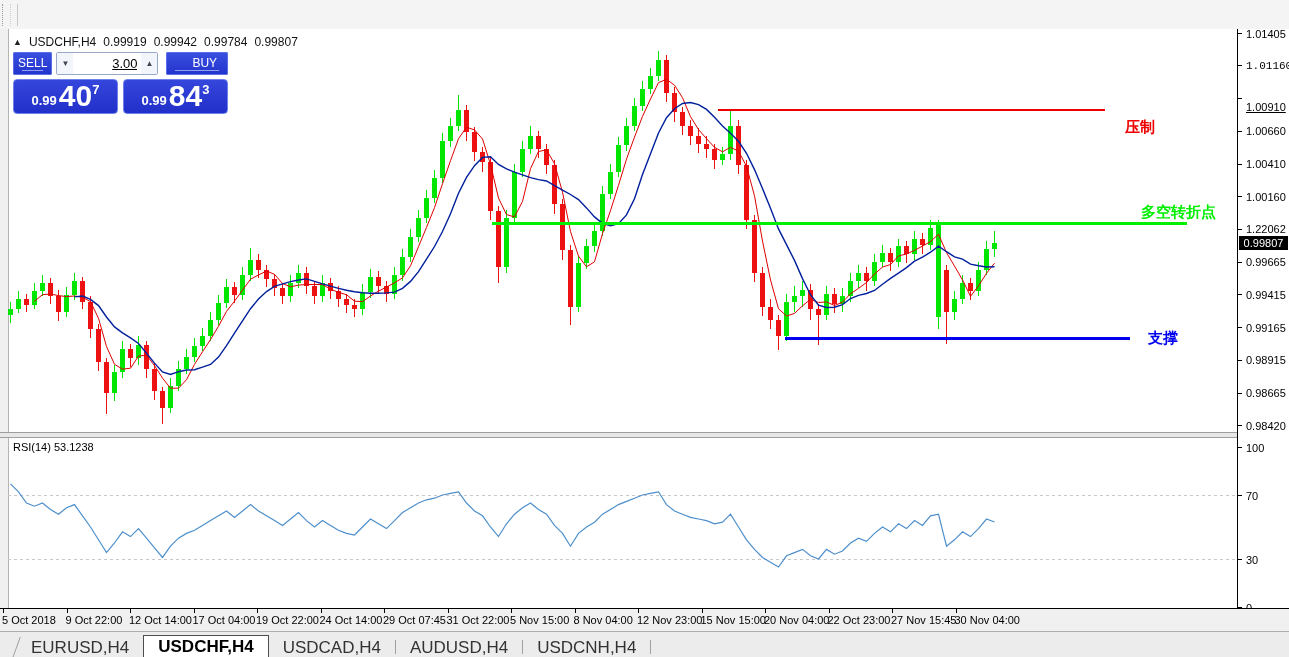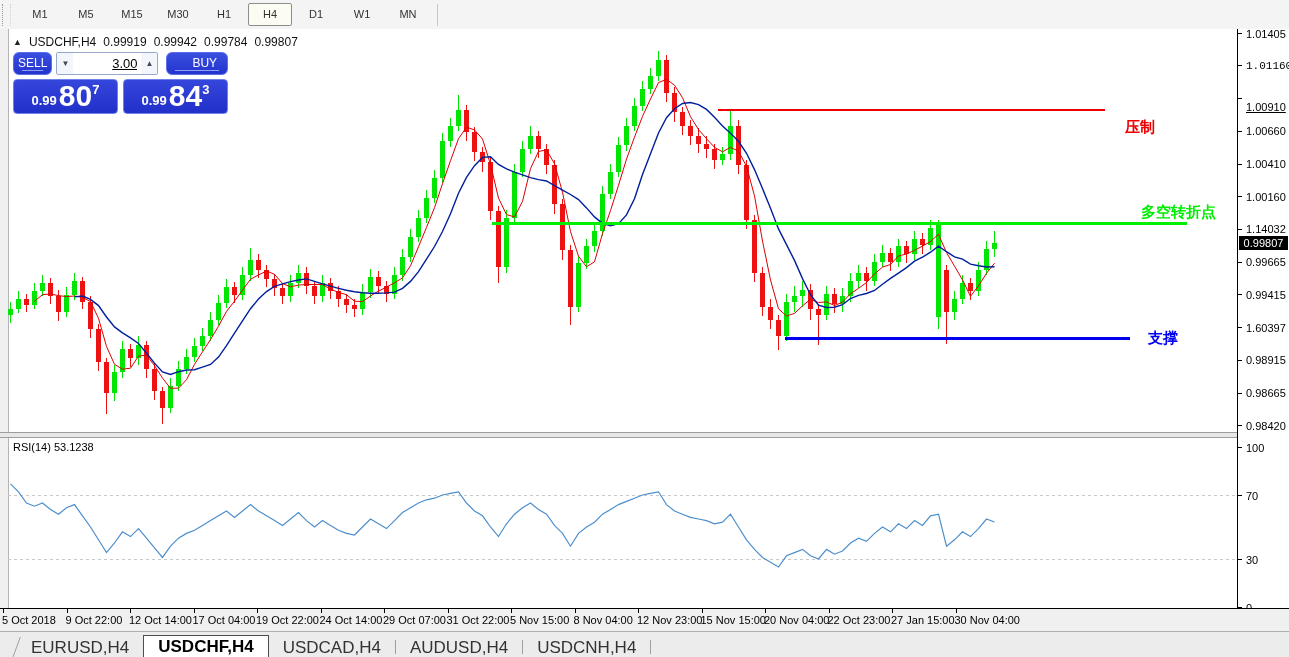--- a/index.html
+++ b/index.html
@@ -28,21 +28,21 @@
   .pa-label{position:absolute;left:8px;font-size:11px;color:#000;transform:translateY(-50%);white-space:nowrap;}
   .pa-current{position:absolute;left:1px;width:49px;height:14px;background:#000;color:#fff;font-size:11px;line-height:14px;text-align:center;transform:translateY(-50%);}
   .time-axis{position:absolute;left:0;top:608px;width:1289px;height:23px;background:#f0f0f0;border-top:1px solid #000;}
   .ta-tick{position:absolute;top:0;width:1px;height:4px;background:#000;}
   .ta-label{position:absolute;top:5px;font-size:11px;color:#000;white-space:nowrap;}
   
   .info-line{position:absolute;left:13px;top:35px;font-size:12px;color:#111;display:flex;gap:7px;align-items:center;}
   .collapse-tri{font-size:9px;color:#222;}
   
   .qp-row{position:absolute;left:13px;top:52px;width:215px;height:23px;display:flex;}
-  .qp-btn{background:linear-gradient(#3a4fe0,#2334cc);border:1px solid #5a70ea;border-radius:6px;color:#fff;
+  .qp-btn{background:linear-gradient(#3a4fe0,#2334cc);border:1px solid #5a70ea;border-radius:1px;color:#fff;
     font-size:12px;text-align:center;position:relative;}
   .qp-btn .ul{position:absolute;left:8px;right:8px;bottom:3px;height:1px;background:#8fa0f5;}
   .qp-sell-btn{width:48px;line-height:21px;}
   .qp-buy-btn{width:57px;line-height:21px;margin-left:8px;padding-left:15px;}
   .qp-spin{display:flex;margin-left:4px;border:1px solid #98a8c8;border-radius:2px;background:#fff;height:21px;}
   .qp-spin-btn{width:16px;background:#f2f5fb;color:#445;font-size:8px;line-height:21px;text-align:center;}
   .qp-vol{width:62px;border:none;outline:none;font-size:13px;text-align:right;padding-right:4px;font-family:"Liberation Sans",sans-serif;text-decoration:underline;}
   .qp-prices{position:absolute;left:13px;top:79px;width:215px;height:35px;display:flex;gap:5px;}
   .qp-price-box{flex:1;background:linear-gradient(#3546dd,#2130c8);border:1px solid #6e82ea;border-radius:4px;color:#fff;
     display:flex;align-items:flex-end;justify-content:center;padding-bottom:2px;position:relative;}
@@ -58,31 +58,20 @@
   .tab{height:21px;line-height:21px;padding:0 14px;font-size:17px;color:#333;position:relative;}
   .tab.active{background:#fff;border:1px solid #4d4d4d;border-bottom:none;height:22px;line-height:22px;font-weight:bold;color:#000;}
   .tab-sep{width:1px;height:14px;background:#9f9f9f;margin-bottom:4px;}
   .tab-lead{width:14px;height:21px;border-right:1px solid #9f9f9f;transform:skewX(-20deg);margin-left:2px;}
 </style>
 </head>
 <body>
 
 <div class="toolbar">
   <div class="tb-grip"></div>
-  <div id="tf-buttons" style="display:flex;margin-left:6px;">
-      <div class="tf-btn">M1</div>
-      <div class="tf-btn">M5</div>
-      <div class="tf-btn">M15</div>
-      <div class="tf-btn">M30</div>
-      <div class="tf-btn">H1</div>
-      <div class="tf-btn active">H4</div>
-      <div class="tf-btn">D1</div>
-      <div class="tf-btn">W1</div>
-      <div class="tf-btn">MN</div>
-    </div>
   <div class="tb-sep"></div>
 </div>
 
 <div class="left-edge"></div>
 <div class="pane-bg"></div>
 <div class="rsi-bg"></div>
 <div class="splitter"></div>
 
 <svg id="main-svg" style="left:8px;top:29px;" width="1229" height="404" shape-rendering="crispEdges">
     <line x1="2.5" y1="272.5561139028463" x2="2.5" y2="293.5678391959793" stroke="#00e600" stroke-width="1"></line>
@@ -370,21 +359,21 @@
   </div>
   <div class="qp-btn qp-buy-btn">
     <span>BUY</span>
     <span class="ul"></span>
   </div>
 </div>
 
 <div class="qp-prices">
   <div class="qp-price-box">
     <span class="qp-small">0.99</span>
-    <span class="qp-big">80</span>
+    <span class="qp-big">40</span>
     <span class="qp-sup">7</span>
   </div>
   <div class="qp-price-box">
     <span class="qp-small">0.99</span>
     <span class="qp-big">84</span>
     <span class="qp-sup">3</span>
   </div>
 </div>
 
 <div class="anno-label" id="anno-label-0" style="left: 1125px; top: 118px; color: rgb(238, 0, 0);">压制</div>
@@ -400,27 +389,27 @@
     <div class="pa-label" style="top: 36.6742px; font-family: Liberation Mono, monospace;">1.01160</div>
     <div class="pa-tick" style="top: 69.005px;"></div>
     <div class="pa-label" style="top: 78px; text-decoration: underline;">1.00910</div>
     <div class="pa-tick" style="top: 101.836px;"></div>
     <div class="pa-label" style="top: 102.336px;">1.00660</div>
     <div class="pa-tick" style="top: 134.667px;"></div>
     <div class="pa-label" style="top: 135.167px;">1.00410</div>
     <div class="pa-tick" style="top: 167.497px;"></div>
     <div class="pa-label" style="top: 167.997px;">1.00160</div>
     <div class="pa-tick" style="top: 199.672px;"></div>
-    <div class="pa-label" style="top: 200.172px;">1.14032</div>
+    <div class="pa-label" style="top: 200.172px;">1.22062</div>
     <div class="pa-tick" style="top: 232.503px;"></div>
     <div class="pa-label" style="top: 233.003px;">0.99665</div>
     <div class="pa-tick" style="top: 265.333px;"></div>
     <div class="pa-label" style="top: 265.833px;">0.99415</div>
     <div class="pa-tick" style="top: 298.164px;"></div>
-    <div class="pa-label" style="top: 298.664px;">1.60397</div>
+    <div class="pa-label" style="top: 298.664px;">0.99165</div>
     <div class="pa-tick" style="top: 330.995px;"></div>
     <div class="pa-label" style="top: 331.495px;">0.98915</div>
     <div class="pa-tick" style="top: 363.826px;"></div>
     <div class="pa-label" style="top: 364.326px;">0.98665</div>
     <div class="pa-tick" style="top: 396px;"></div>
     <div class="pa-label" style="top: 396.5px;">0.98420</div>
     <div class="pa-current" style="top: 213.855px;">0.99807</div>
     <div class="pa-tick" style="top: 418px;"></div>
     <div class="pa-label" style="top: 418.5px;">100</div>
     <div class="pa-tick" style="top: 466px;"></div>
@@ -437,37 +426,37 @@
     <div class="ta-label" style="left: 65.5px;">9 Oct 22:00</div>
     <div class="ta-tick" style="left: 130px;"></div>
     <div class="ta-label" style="left: 129px;">12 Oct 14:00</div>
     <div class="ta-tick" style="left: 193.5px;"></div>
     <div class="ta-label" style="left: 192.5px;">17 Oct 04:00</div>
     <div class="ta-tick" style="left: 257px;"></div>
     <div class="ta-label" style="left: 256px;">19 Oct 22:00</div>
     <div class="ta-tick" style="left: 320.5px;"></div>
     <div class="ta-label" style="left: 319.5px;">24 Oct 14:00</div>
     <div class="ta-tick" style="left: 384px;"></div>
-    <div class="ta-label" style="left: 383px;">29 Oct 07:00</div>
+    <div class="ta-label" style="left: 383px;">29 Oct 07:45</div>
     <div class="ta-tick" style="left: 447.5px;"></div>
     <div class="ta-label" style="left: 446.5px;">31 Oct 22:00</div>
     <div class="ta-tick" style="left: 511px;"></div>
     <div class="ta-label" style="left: 510px;">5 Nov 15:00</div>
     <div class="ta-tick" style="left: 574.5px;"></div>
     <div class="ta-label" style="left: 573.5px;">8 Nov 04:00</div>
     <div class="ta-tick" style="left: 638px;"></div>
     <div class="ta-label" style="left: 637px;">12 Nov 23:00</div>
     <div class="ta-tick" style="left: 701.5px;"></div>
     <div class="ta-label" style="left: 700.5px;">15 Nov 15:00</div>
     <div class="ta-tick" style="left: 765px;"></div>
     <div class="ta-label" style="left: 764px;">20 Nov 04:00</div>
     <div class="ta-tick" style="left: 828.5px;"></div>
     <div class="ta-label" style="left: 827.5px;">22 Oct 23:00</div>
     <div class="ta-tick" style="left: 892px;"></div>
-    <div class="ta-label" style="left: 891px;">27 Jan 15:00</div>
+    <div class="ta-label" style="left: 891px;">27 Nov 15:45</div>
     <div class="ta-tick" style="left: 955.5px;"></div>
     <div class="ta-label" style="left: 954.5px;">30 Nov 04:00</div>
   </div>
 
 <div class="tabbar" id="tabbar">
   <div class="tab-lead"></div>
 <div class="tab">EURUSD,H4</div>
     <div class="tab active">USDCHF,H4</div>
     <div class="tab">USDCAD,H4</div>
     <div class="tab-sep"></div>

